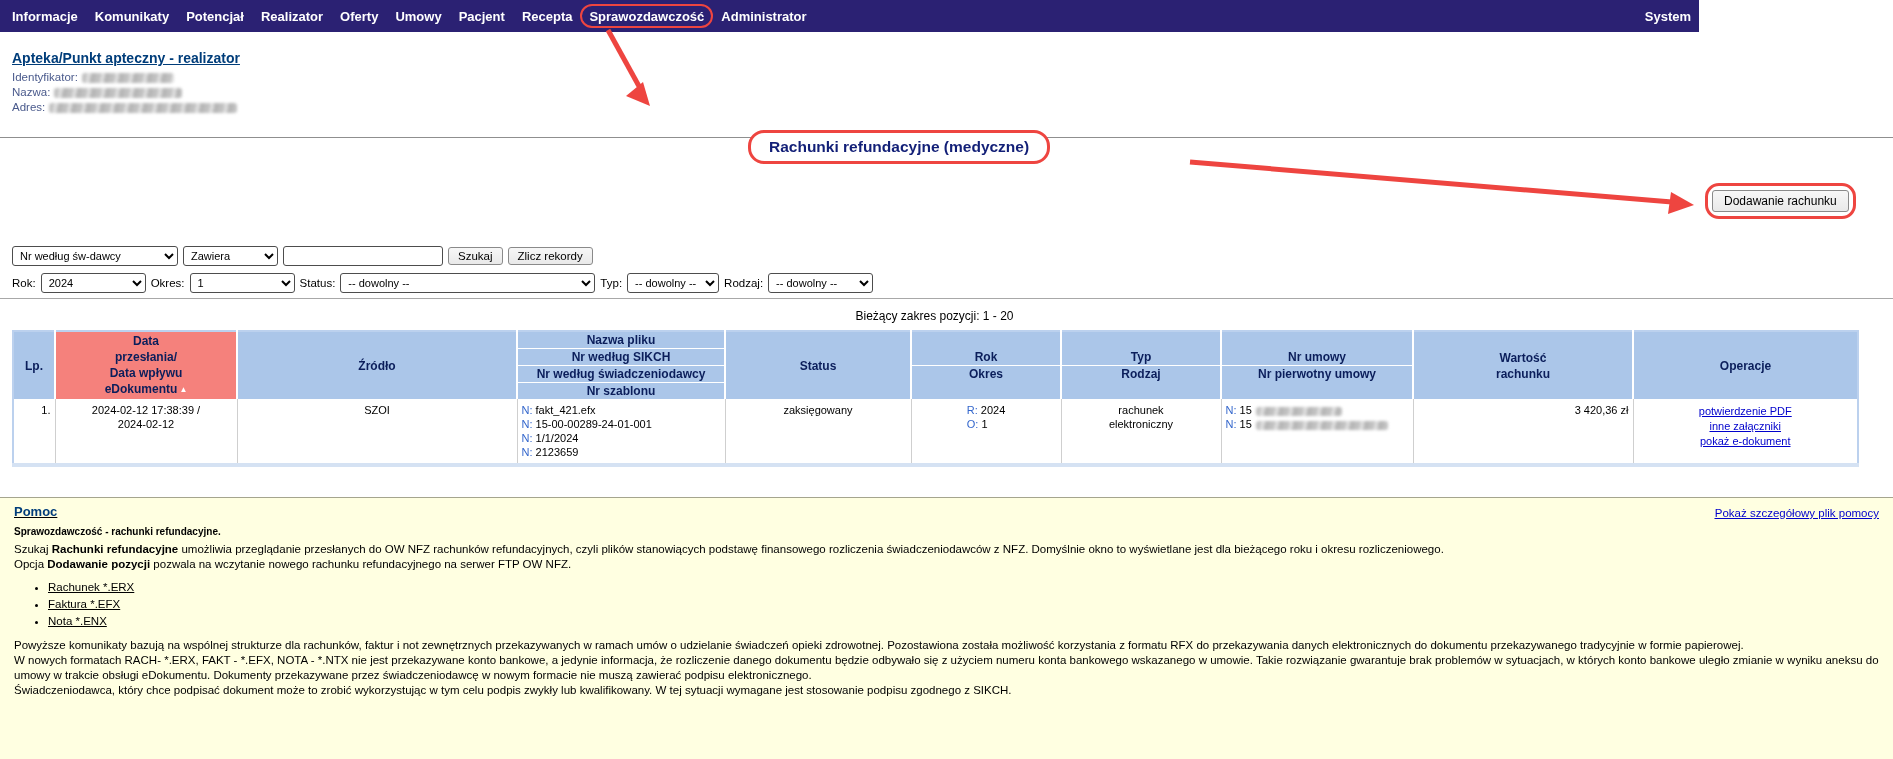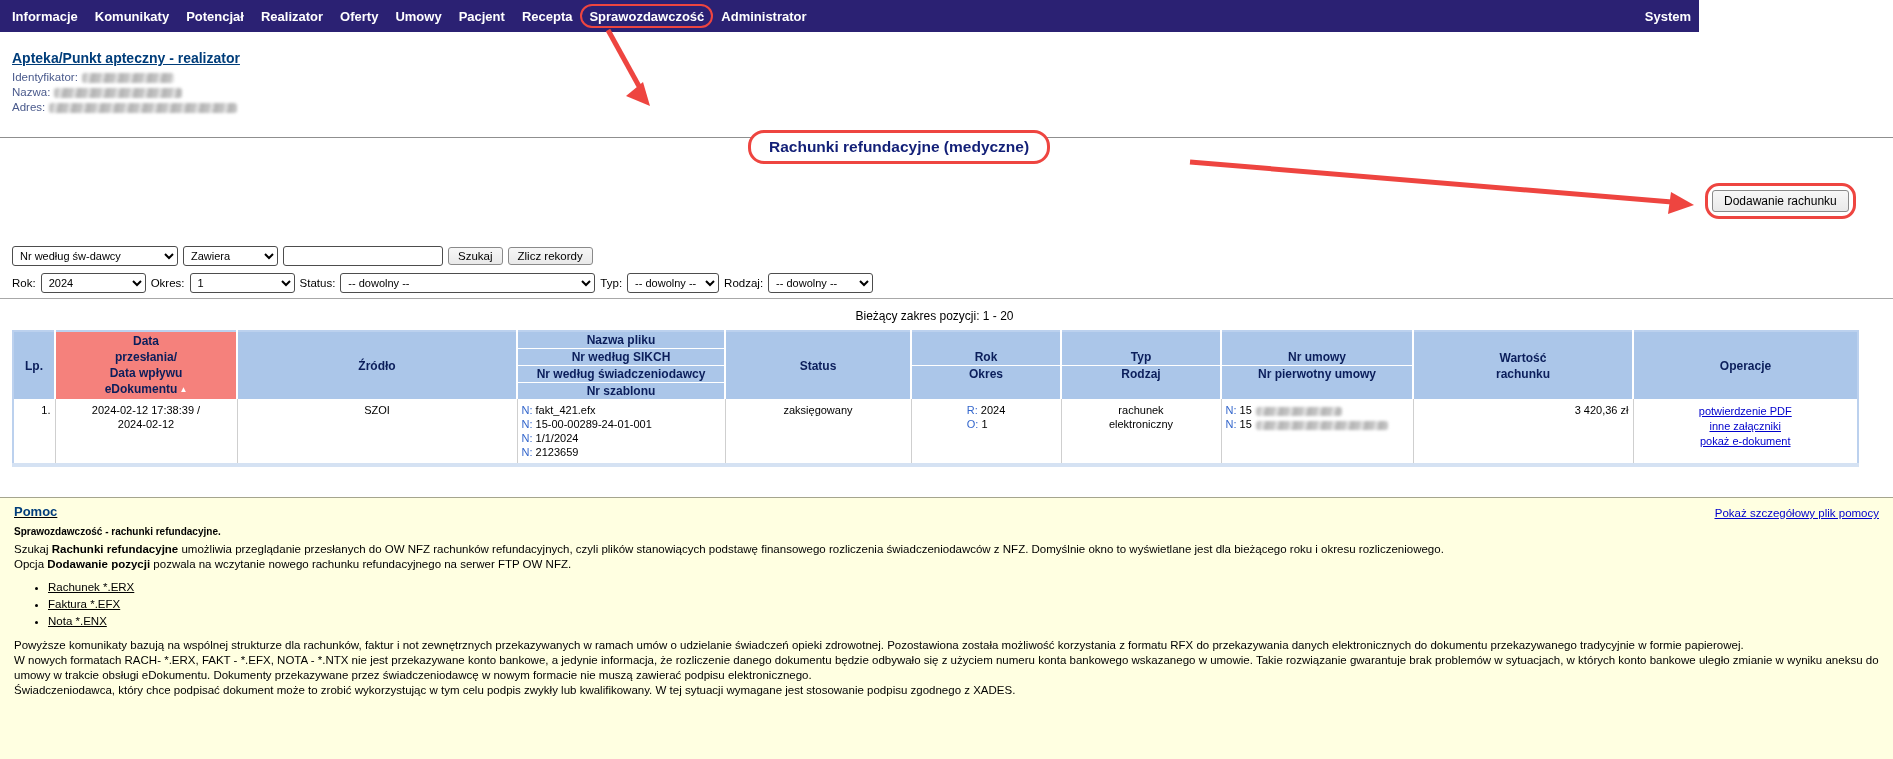--- a/index.html
+++ b/index.html
@@ -338,14 +338,14 @@
   <div class="help-p">
     <span>Opcja </span><b>Dodawanie pozycji</b><span> pozwala na wczytanie nowego rachunku refundacyjnego na serwer FTP OW NFZ.</span>
   </div>
   <ul class="help-ul">
     <li>Rachunek  *.ERX</li>
     <li>Faktura *.EFX</li>
     <li>Nota *.ENX</li>
   </ul>
   <div class="help-p">Powyższe komunikaty bazują na wspólnej strukturze dla rachunków, faktur i not zewnętrznych przekazywanych w ramach umów o udzielanie świadczeń opieki zdrowotnej. Pozostawiona została możliwość korzystania z formatu RFX do przekazywania danych elektronicznych do dokumentu przekazywanego tradycyjnie w formie papierowej.</div>
   <div class="help-p">W nowych formatach RACH- *.ERX, FAKT - *.EFX, NOTA - *.NTX nie jest przekazywane konto bankowe, a jedynie informacja, że rozliczenie danego dokumentu będzie odbywało się z użyciem numeru konta bankowego wskazanego w umowie. Takie rozwiązanie gwarantuje brak problemów w sytuacjach, w których konto bankowe uległo zmianie w wyniku aneksu do umowy w trakcie obsługi eDokumentu. Dokumenty przekazywane przez świadczeniodawcę w nowym formacie nie muszą zawierać podpisu elektronicznego.</div>
-  <div class="help-p">Świadczeniodawca, który chce podpisać dokument może to zrobić wykorzystując w tym celu podpis zwykły lub kwalifikowany. W tej sytuacji wymagane jest stosowanie podpisu zgodnego z XADES.</div>
+  <div class="help-p">Świadczeniodawca, który chce podpisać dokument może to zrobić wykorzystując w tym celu podpis zwykły lub kwalifikowany. W tej sytuacji wymagane jest stosowanie podpisu zgodnego z SIKCH.</div>
 </div>
 
 </body></html>

